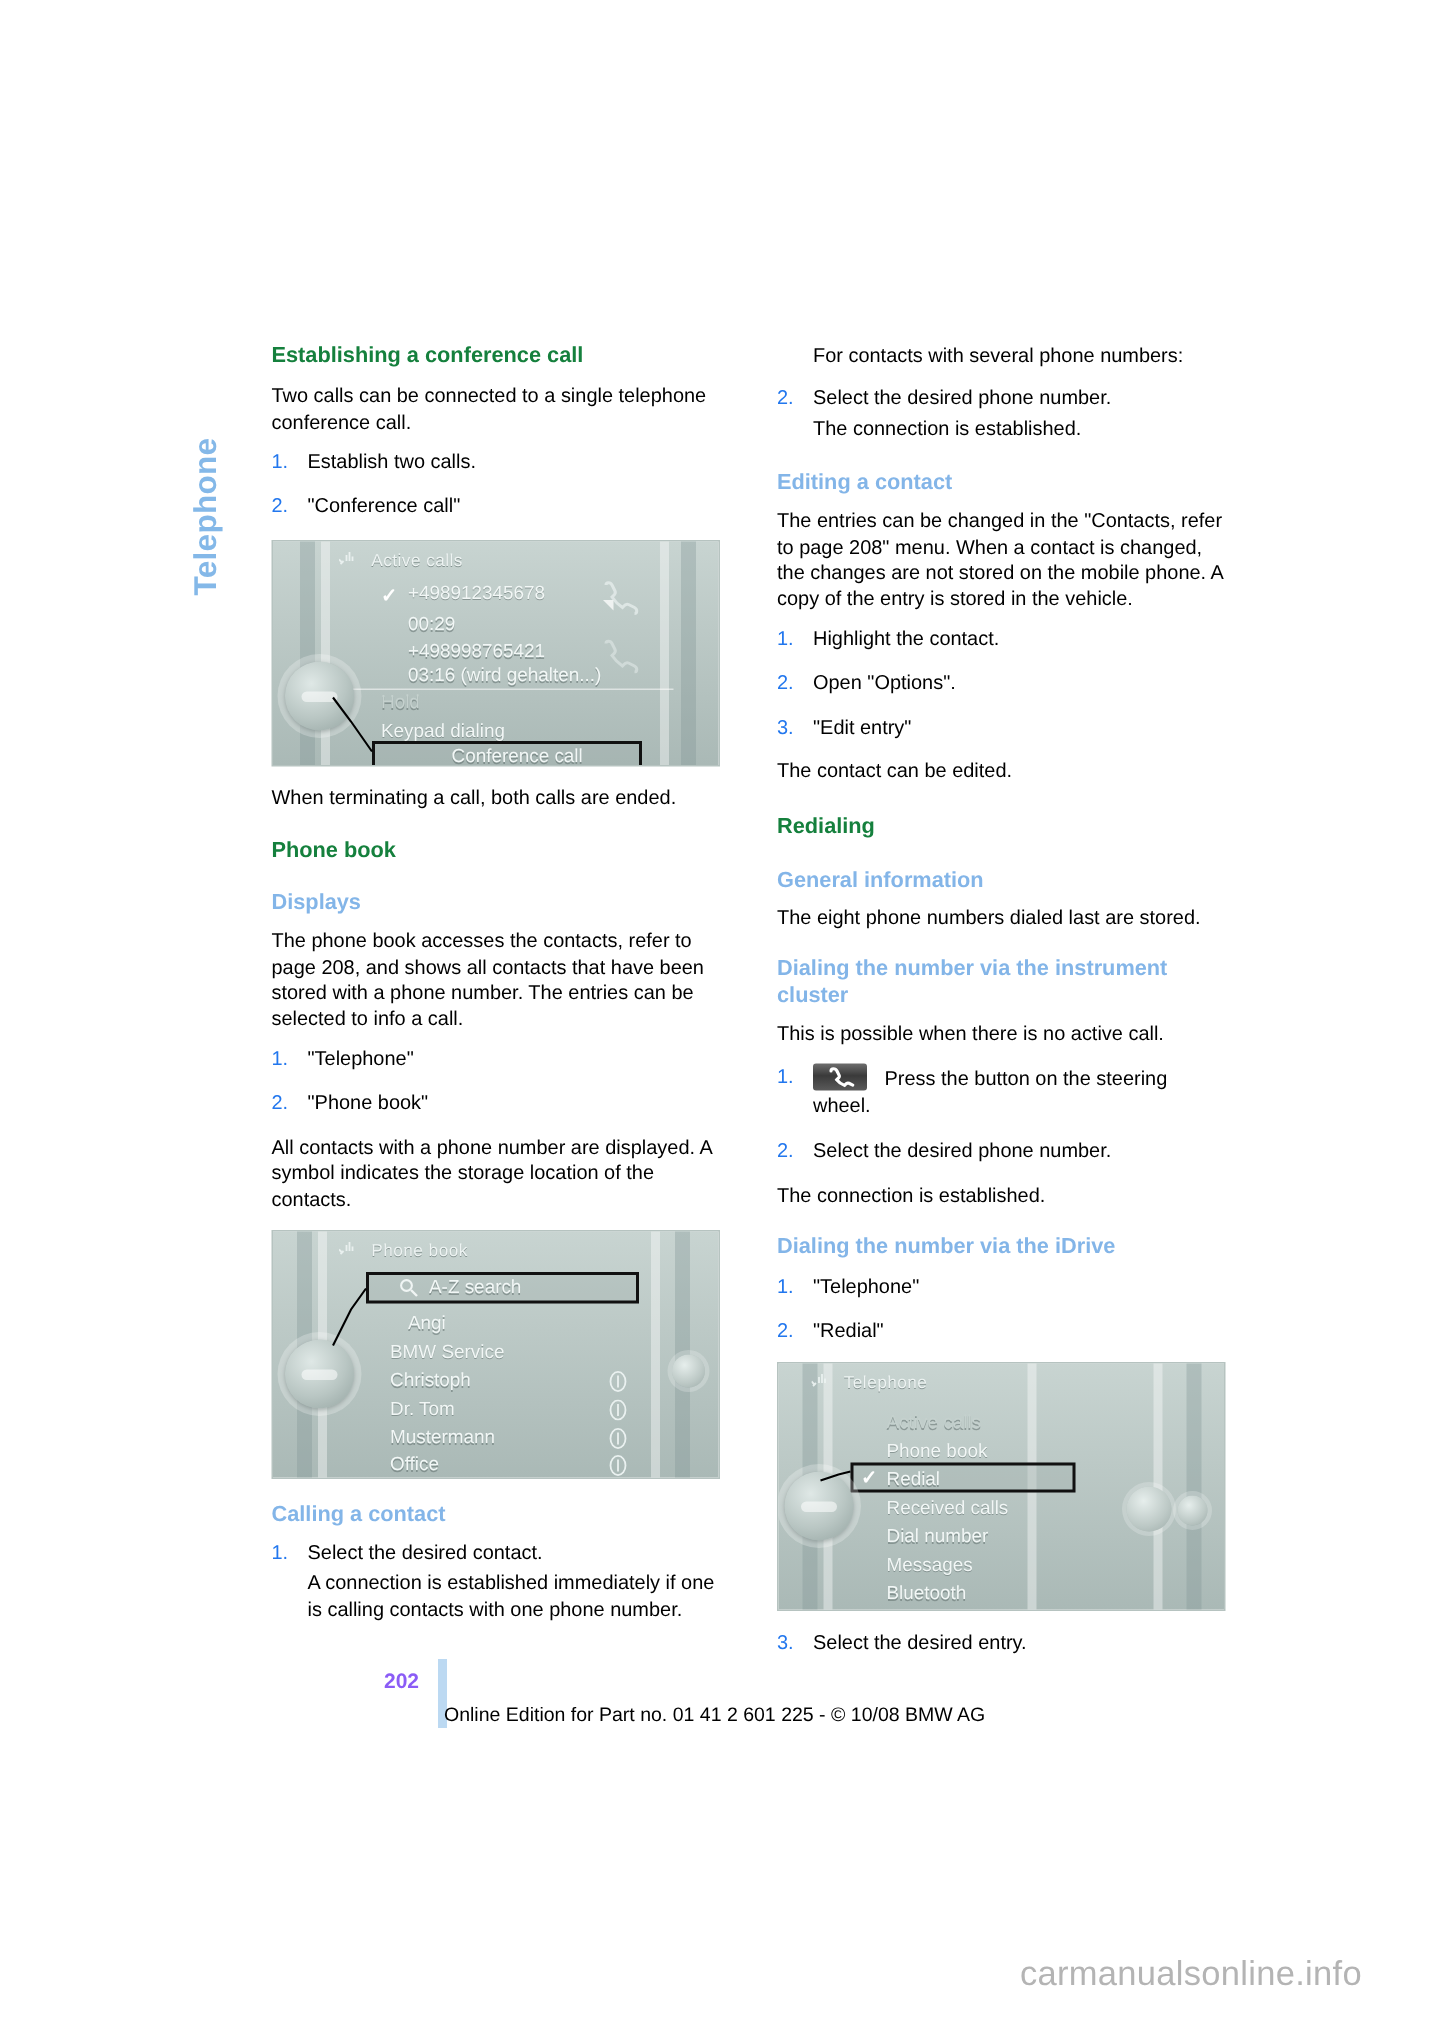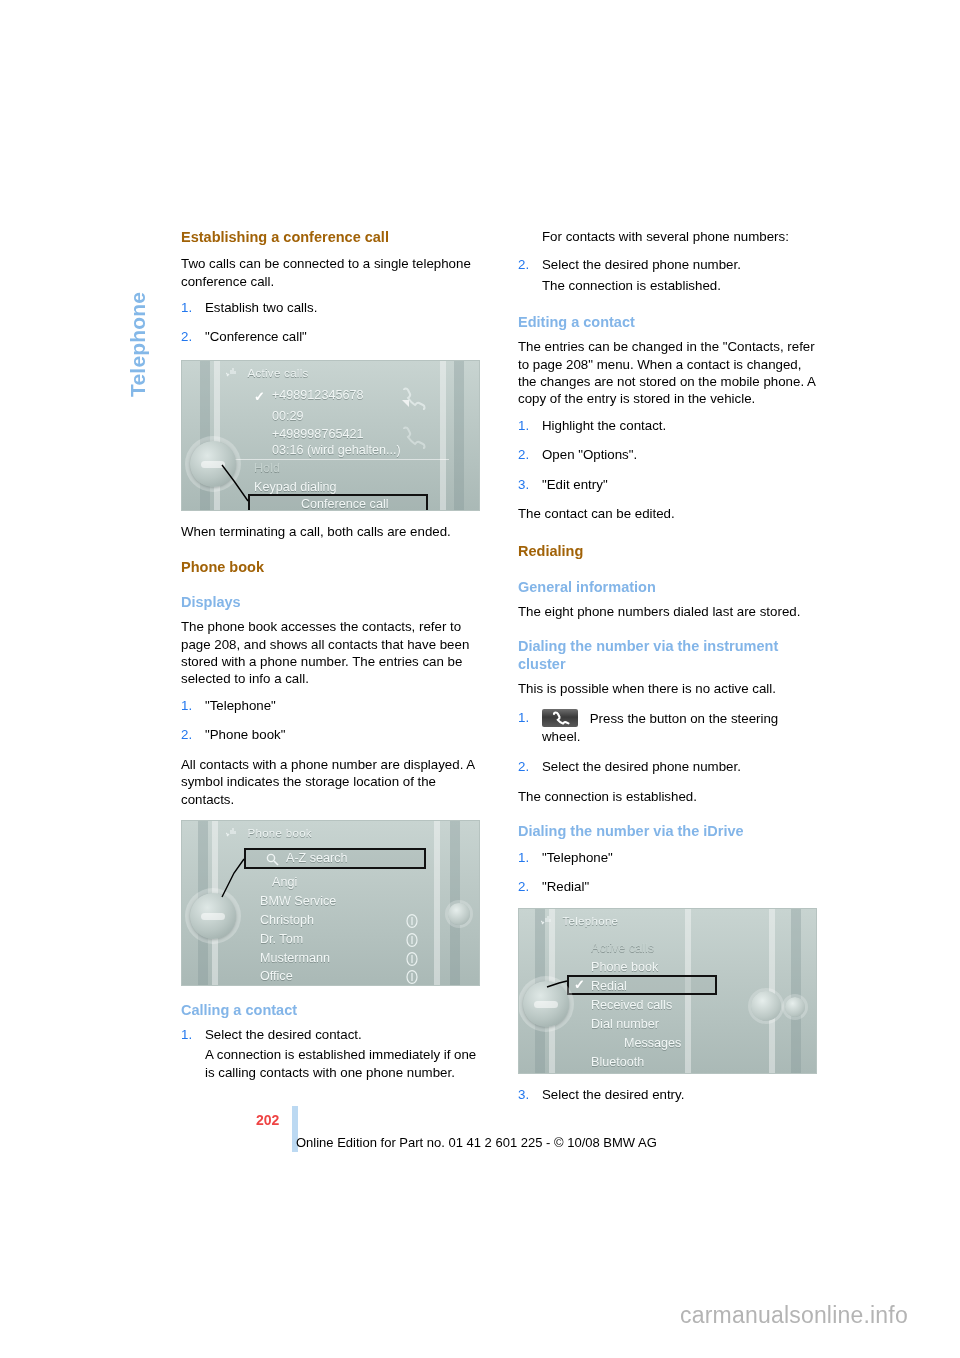--- a/index.html
+++ b/index.html
@@ -50,21 +50,21 @@
     position: absolute;
     width: 299px;
     top: 228px;
   }
   #col-left  { left: 181px; }
   #col-right { left: 518px; }
 
   h2.sec {
     font-size: 14.5px;
     font-weight: bold;
-    color: #a16207;
+    color: #15803d;
     margin: 0 0 9px 0;
     line-height: 1.25;
   }
   h3.sub {
     font-size: 14.5px;
     font-weight: bold;
     color: #83b5e8;
     margin: 0 0 6px 0;
     line-height: 1.24;
   }
@@ -217,21 +217,21 @@
     stroke-width: 1.4;
   }
 
   
   #footer-pagenum {
     position: absolute;
     left: 256px;
     top: 1112px;
     font-size: 14px;
     font-weight: bold;
-    color: #ef4444;
+    color: #8b5cf6;
   }
   #footer-bar {
     position: absolute;
     left: 292px;
     top: 1106px;
     width: 6px;
     height: 46px;
     background: #bcd9f2;
   }
   #footer-text {
@@ -490,21 +490,21 @@
 
       <div class="fig-item dim" style="left:72px; top:32px;">Active calls</div>
       <div class="fig-item" style="left:72px; top:51px;">Phone book</div>
 
       <div class="fig-sel" style="left:48px; top:66px; width:150px; height:20px;"></div>
       <span class="fig-check" style="left:55px; top:68px;">✓</span>
       <div class="fig-item" style="left:72px; top:70px;">Redial</div>
 
       <div class="fig-item" style="left:72px; top:89px;">Received calls</div>
       <div class="fig-item" style="left:72px; top:108px;">Dial number</div>
-      <div class="fig-item" style="left:72px; top:127px;margin-left:33px;">Messages</div>
+      <div class="fig-item" style="left:72px; top:127px;">Messages</div>
       <div class="fig-item" style="left:72px; top:146px;">Bluetooth</div>
 
       <div class="knob" style="left:4px; top:72px;"></div>
       <div class="knob-small" style="left:232px; top:82px; width:30px; height:30px;"></div>
       <div class="knob-small" style="left:266px; top:88px; width:20px; height:20px;"></div>
       <svg class="leader" style="left:0; top:0;" width="299" height="166">
         <path d="M28 78 L40 74 L48 72"></path>
       </svg>
     </div>
 

